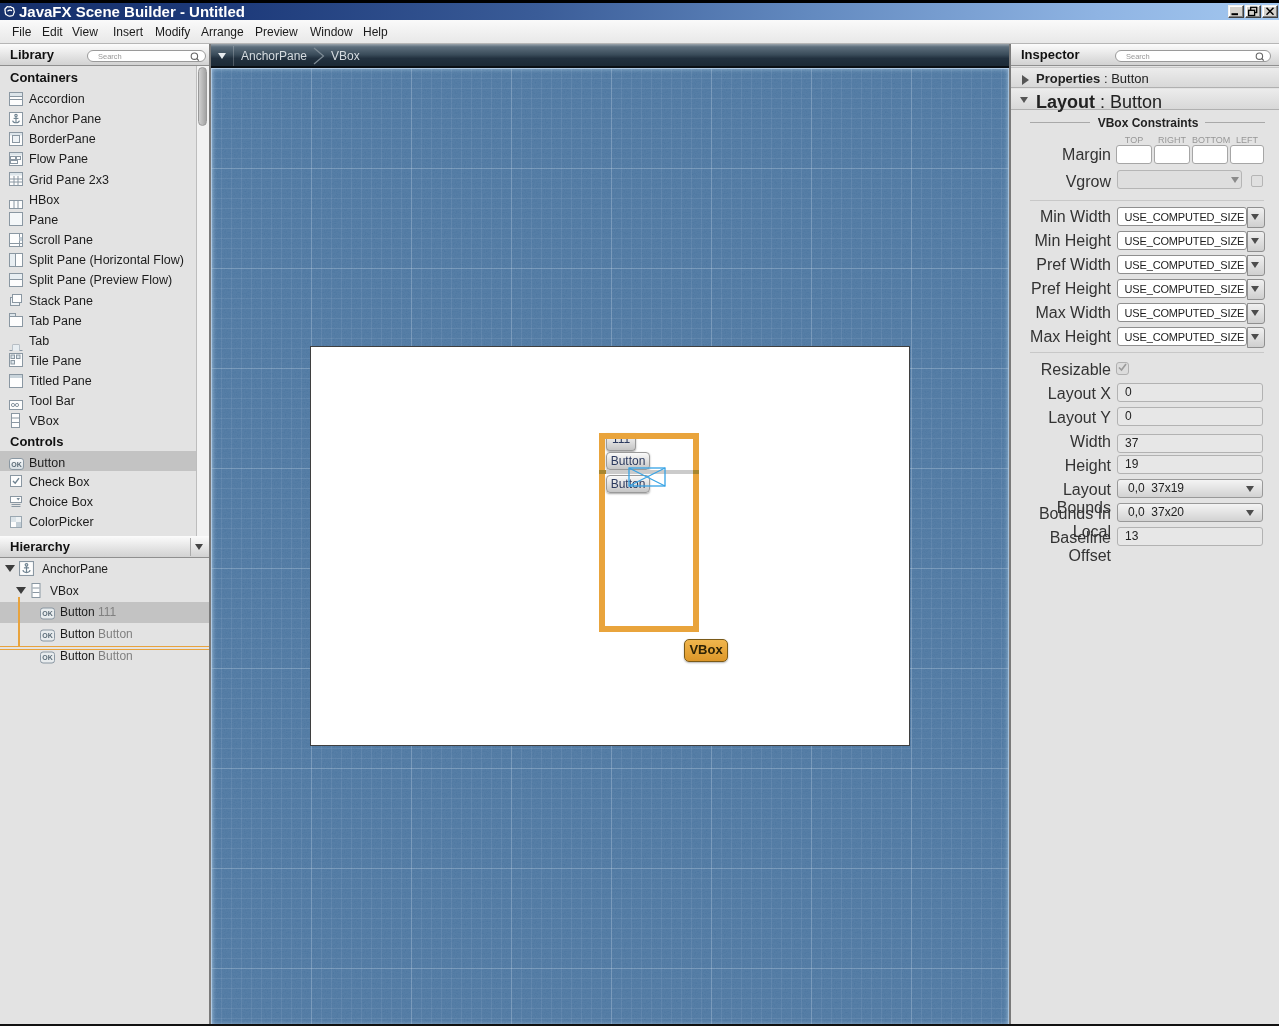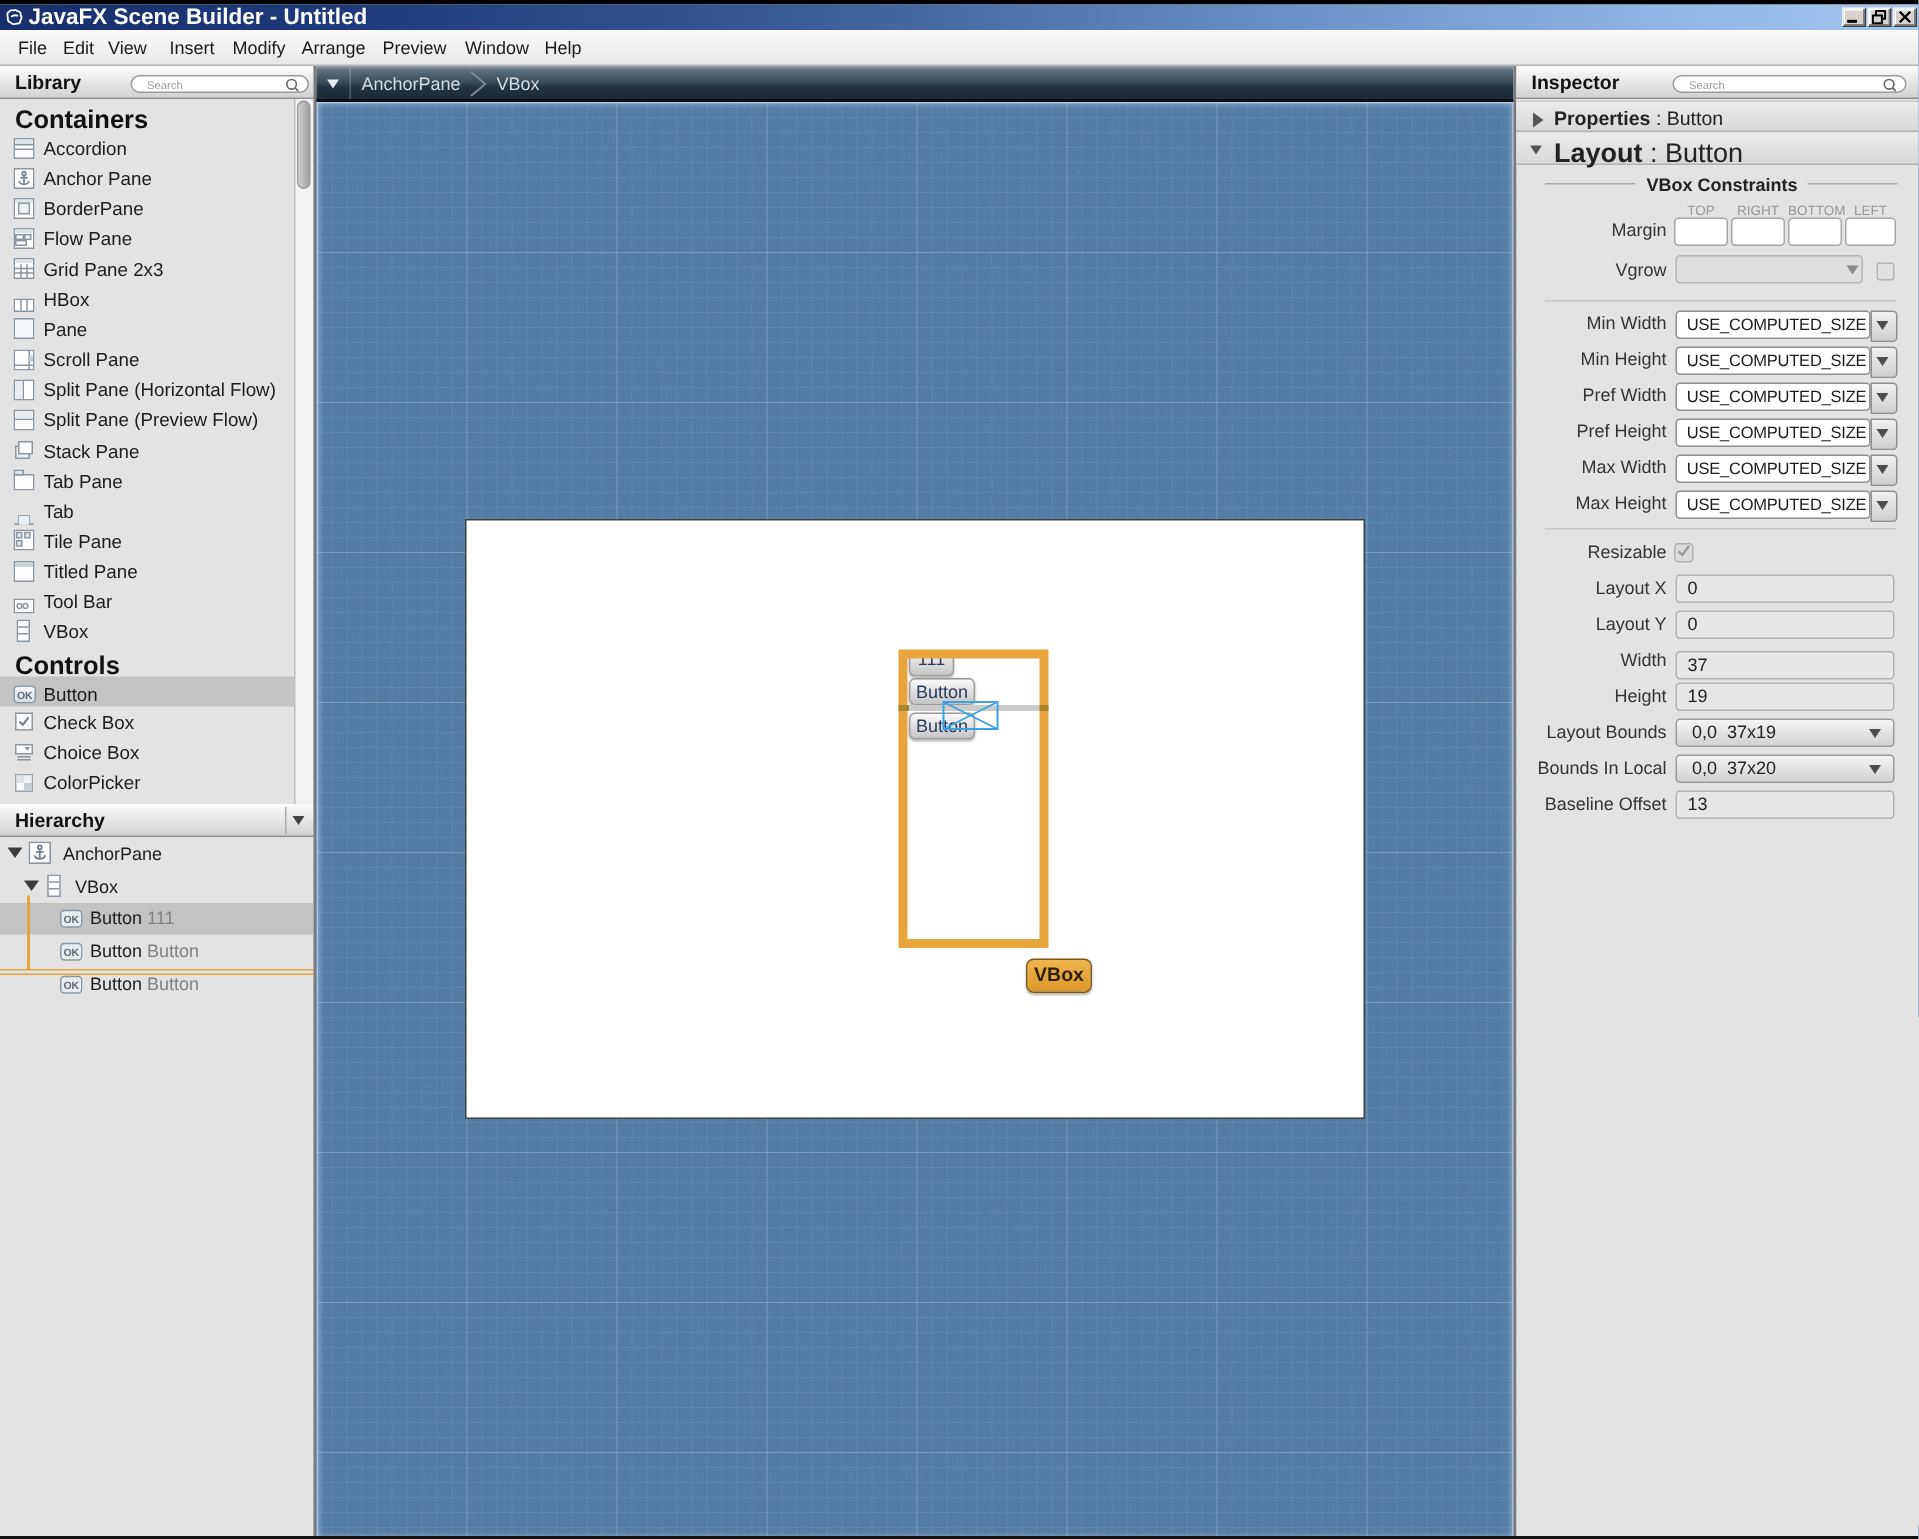--- a/index.html
+++ b/index.html
@@ -28,21 +28,21 @@
 .ptitle { font-size:13px; font-weight:bold; color:#111; }
 .pill { background:#fff; border:1px solid #9a9a9a; border-radius:8px; }
 .pilltext { font-size:7.5px; color:#999; }
 
 
 #leftpanel { left:0; top:44px; width:209px; height:982px; background:#e3e3e3; }
 #leftborder { left:209px; top:44px; width:2px; height:982px; background:#7a7a7a; }
 .lirow { position:absolute; left:0; width:196px; height:20px; }
 .litext { position:absolute; left:29px; top:3.5px; font-size:12.5px; color:#1c1c1c; }
 .liicon { position:absolute; left:9px; top:3px; }
-.sechead { position:absolute; left:10px; font-size:17px; font-weight:bold; color:#111; }
+.sechead { position:absolute; left:10px; font-size:13px; font-weight:bold; color:#111; }
 
 
 #libscroll { left:196px; top:22px; width:13px; height:470px; background:#f2f2f2; border-left:1px solid #bdbdbd; }
 #libthumb { left:198px; top:23px; width:9px; height:59px; border-radius:5px;
   background:linear-gradient(90deg,#cfcfcf,#a3a3a3); border:1px solid #999; }
 
 
 .trow { position:absolute; left:0; width:209px; height:21px; }
 .ttext { font-size:12px; color:#1c1c1c; }
 .tval { color:#808080; }
@@ -73,21 +73,21 @@
 .fxbtn { position:absolute; border:1px solid #9a9a9a; border-radius:4px;
   background:linear-gradient(#fafafa,#e0e0e0 50%,#c5c5c5);
   box-shadow:0 1px 2px rgba(0,0,0,.35);
   font-size:12px; color:#2c3a5e; text-align:center; }
 
 
 #rightborder { left:1009px; top:44px; width:2px; height:982px; background:#7a7a7a; }
 #rightpanel { left:1011px; top:44px; width:268px; height:982px; background:#e3e3e3; }
 .secbar { position:absolute; left:0; width:268px; height:21px;
   background:linear-gradient(#ececec,#d8d8d8); border-bottom:1px solid #b0b0b0; }
-.ilbl { position:absolute; font-size:12px; color:#333; text-align:right; width:95px; }
+.ilbl { position:absolute; font-size:16px; color:#333; text-align:right; width:95px; }
 .tfd { position:absolute; background:#e7e7e7; border:1px solid #b2b2b2; border-radius:3px;
   font-size:12px; color:#222; padding-left:7px; }
 .dropg { position:absolute; background:linear-gradient(#f4f4f4,#d2d2d2); border:1px solid #999;
   border-radius:3px; font-size:12px; color:#222; }
 .darr { position:absolute; width:0; height:0; border-left:4.5px solid transparent;
   border-right:4.5px solid transparent; border-top:6px solid #4d4d4d; }
 .sep { position:absolute; left:19px; width:234px; height:1px; background:#c8c8c8; }
 </style>
 </head>
 <body>

